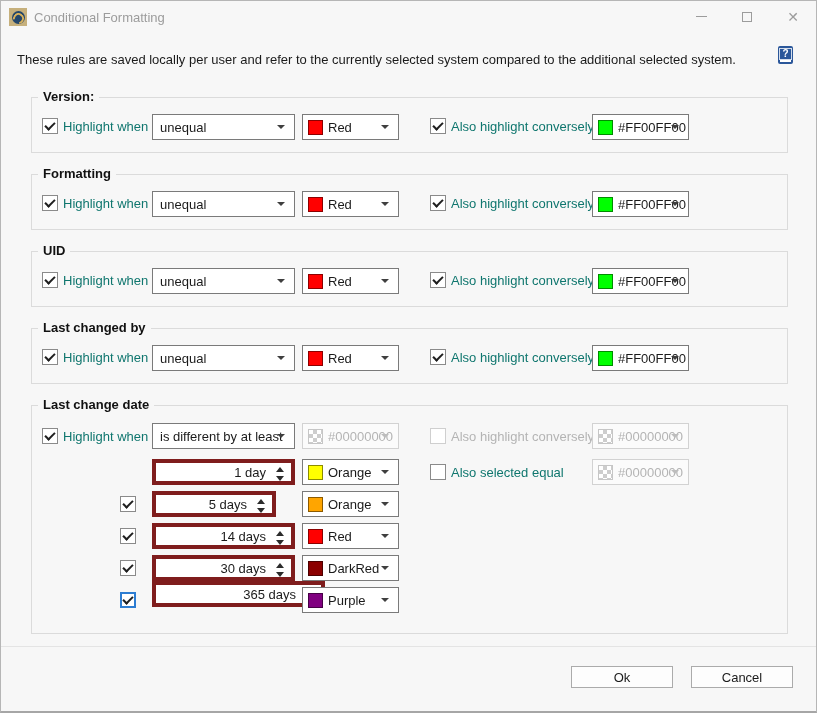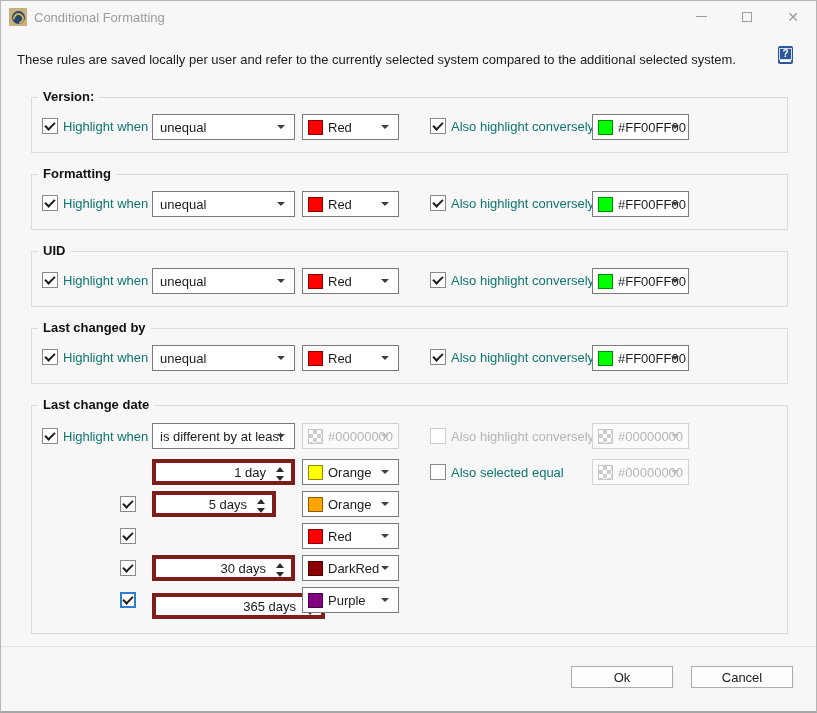--- a/index.html
+++ b/index.html
@@ -236,20 +236,27 @@
         <span class="spin-down"></span>
       </span>
     </div>
     <div class="combo color" style="left:270px;top:85px;width:97px">
       <span class="swatch" style="background-color: rgb(255, 165, 0);"></span>
       <span class="clabel">Orange</span>
       <span class="arrow"></span>
     </div>
 
     <span class="cb checked" style="left:88px;top:122px"></span>
+    <div class="spin" style="left:120px;top:117px;width:143px">
+      <span class="spin-value">14 days</span>
+      <span class="spin-btns">
+        <span class="spin-up"></span>
+        <span class="spin-down"></span>
+      </span>
+    </div>
     <div class="combo color" style="left:270px;top:117px;width:97px">
       <span class="swatch" style="background-color: rgb(255, 0, 0);"></span>
       <span class="clabel">Red</span>
       <span class="arrow"></span>
     </div>
 
     <span class="cb checked" style="left:88px;top:154px"></span>
     <div class="spin" style="left:120px;top:149px;width:143px">
       <span class="spin-value">30 days</span>
       <span class="spin-btns">
@@ -257,21 +264,21 @@
         <span class="spin-down"></span>
       </span>
     </div>
     <div class="combo color" style="left:270px;top:149px;width:97px">
       <span class="swatch" style="background-color: rgb(139, 0, 0);"></span>
       <span class="clabel">DarkRed</span>
       <span class="arrow"></span>
     </div>
 
     <span class="cb checked focused" style="left:88px;top:186px"></span>
-    <div class="spin" style="left:120px;top:187px;width:173px">
+    <div class="spin" style="left:120px;top:175px;width:173px">
       <span class="spin-value">365 days</span>
       <span class="spin-btns">
         <span class="spin-up"></span>
         <span class="spin-down"></span>
       </span>
     </div>
     <div class="combo color" style="left:270px;top:181px;width:97px">
       <span class="swatch" style="background-color: rgb(128, 0, 128);"></span>
       <span class="clabel">Purple</span>
       <span class="arrow"></span>

